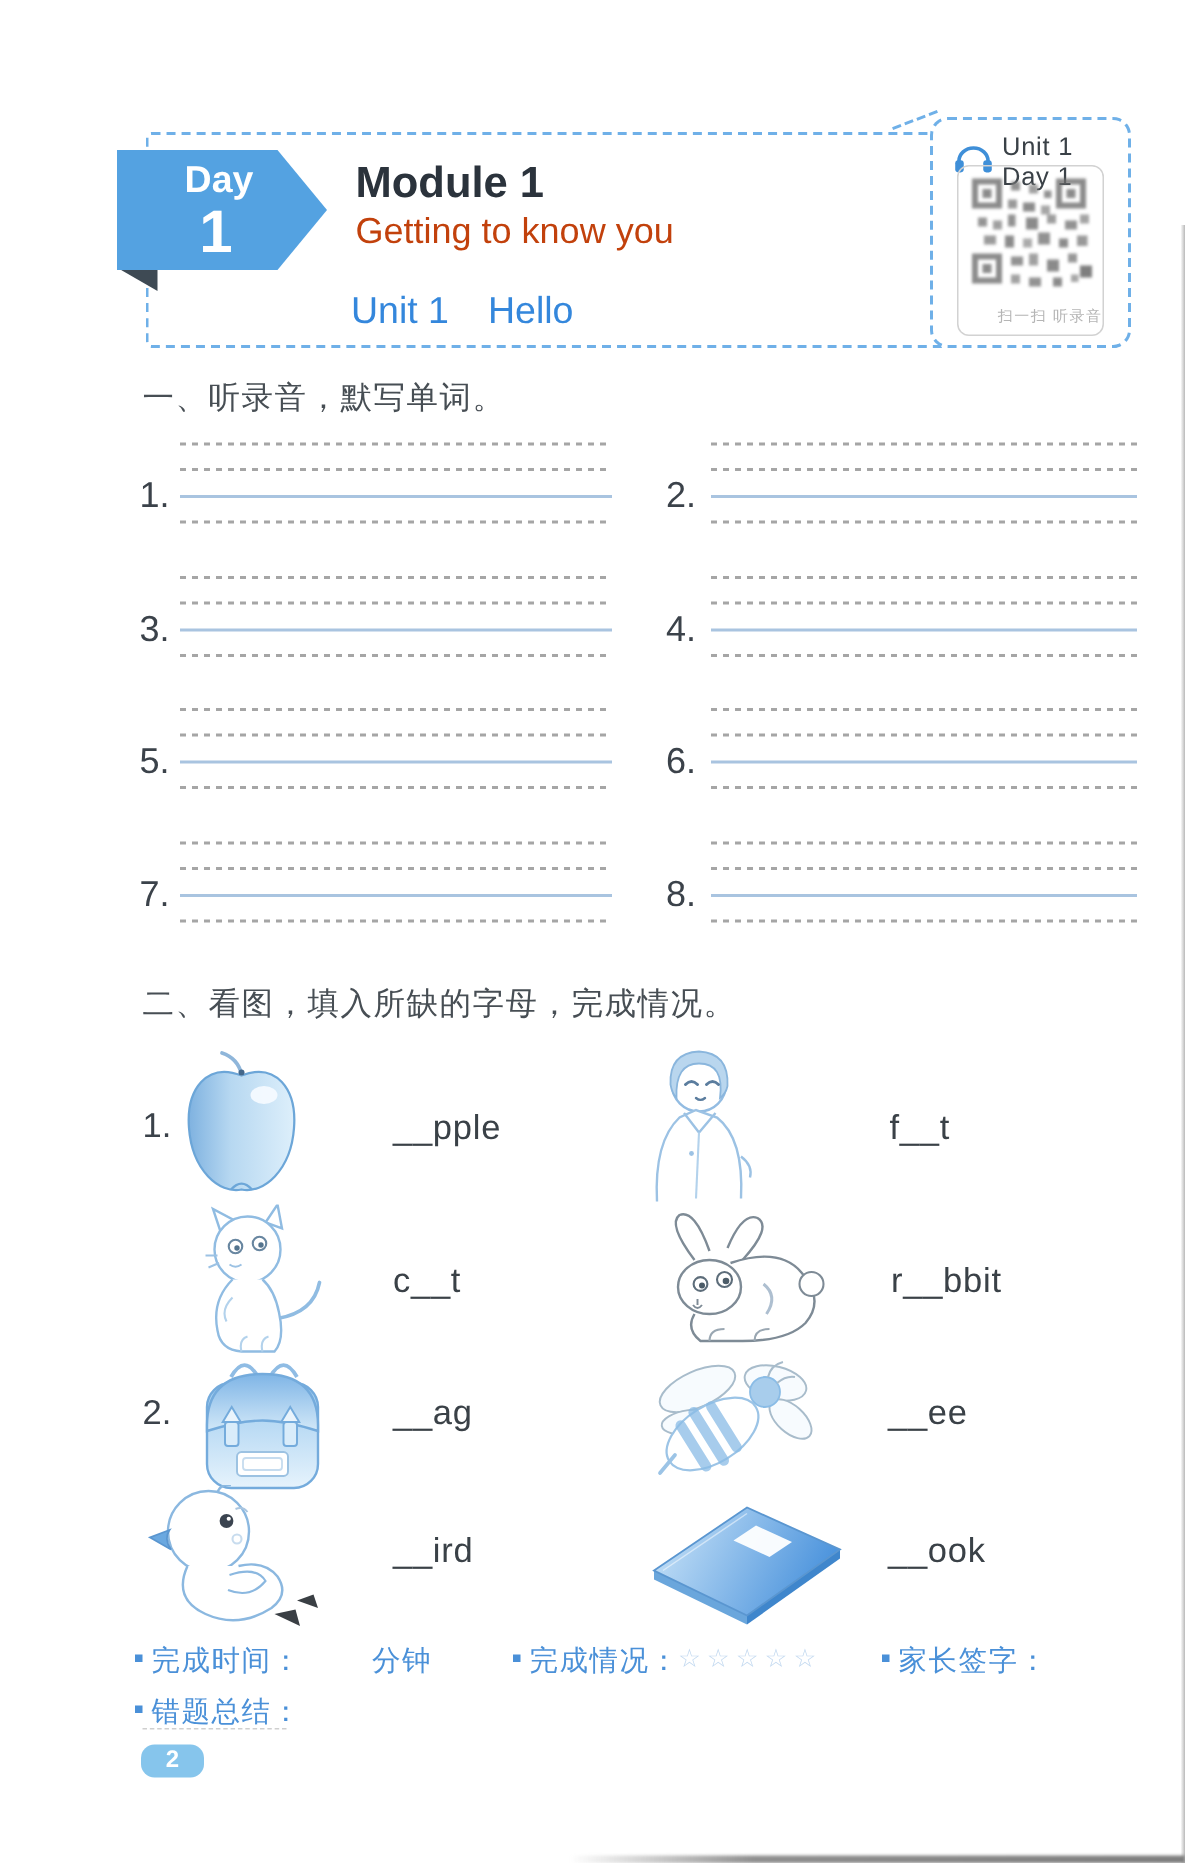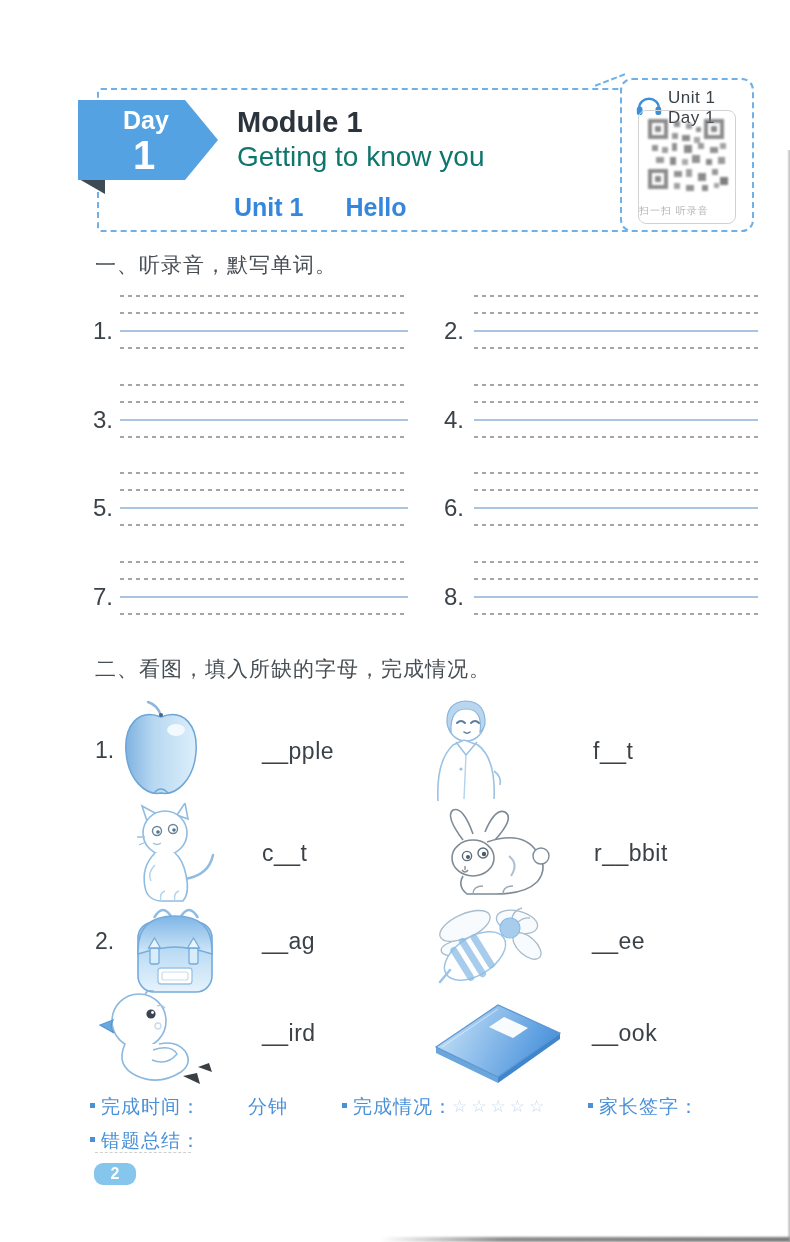--- a/index.html
+++ b/index.html
@@ -10,31 +10,31 @@
   .hdr-box{position:absolute;left:97px;top:88px;width:646px;height:140px;
            border:2px dashed #6fb0e8;border-radius:4px;}
   .hdr-diag{position:absolute;left:594px;top:79px;width:32px;height:0;
             border-top:2px dashed #6fb0e8;transform:rotate(-21deg);}
   .qr-box{position:absolute;left:620px;top:78px;width:130px;height:150px;background:#fff;
           border:2px dashed #6fb0e8;border-radius:12px;z-index:3;}
   .qr-head{position:absolute;left:14px;top:8px;display:flex;align-items:center;gap:6px;}
   .qr-title{font-size:17px;font-weight:normal;color:#3a4147;letter-spacing:.5px;}
   .qr-frame{position:absolute;left:16px;top:30px;width:96px;height:112px;
             border:1px solid #d2d2d2;border-radius:8px;}
-  .qr-caption{position:absolute;left:0;right:0;bottom:5px;text-align:left;
+  .qr-caption{position:absolute;left:0;right:0;bottom:5px;text-align:right;
               font-size:10px;color:#b5b5b5;letter-spacing:1px;}
   .badge{position:absolute;left:78px;top:100px;width:140px;height:95px;z-index:4;}
   .badge-day{position:absolute;left:0;top:6px;width:136px;text-align:center;
              color:#fff;font-size:25px;font-weight:bold;}
   .badge-one{position:absolute;left:0;top:33px;width:132px;text-align:center;
              color:#fff;font-size:40px;font-weight:bold;}
   .module-title{position:absolute;left:237px;top:106px;font-size:29px;font-weight:bold;color:#2b333c;z-index:4;text-align:right;}
-  .module-sub{position:absolute;left:237px;top:141px;font-size:28px;color:#0f766e;z-index:4;}
-  .unit-line{position:absolute;left:234px;top:193px;display:flex;gap:42px;z-index:4;
-             font-size:25px;font-weight:bold;color:#3487dc;}
+  .module-sub{position:absolute;left:237px;top:141px;font-size:24px;color:#c2410c;z-index:4;}
+  .unit-line{position:absolute;left:234px;top:193px;display:flex;gap:26px;z-index:4;
+             font-size:25px;font-weight:normal;color:#3487dc;}
 
   
   .sec-title{position:absolute;font-size:21px;color:#474e54;letter-spacing:1px;}
 
   
   .wgroup{position:absolute;height:56px;}
   .wline{position:absolute;left:0;right:0;height:2px;
          background:repeating-linear-gradient(90deg,#8f8f8f 0 4px,transparent 4px 8px);opacity:.8;}
   .wline.solid{background:#a9c4e0;opacity:1;}
   .wnum{position:absolute;font-size:24px;color:#3b424a;}

